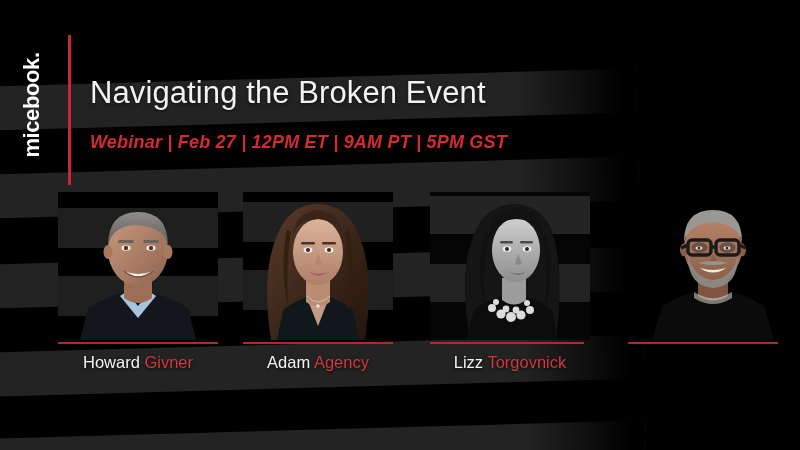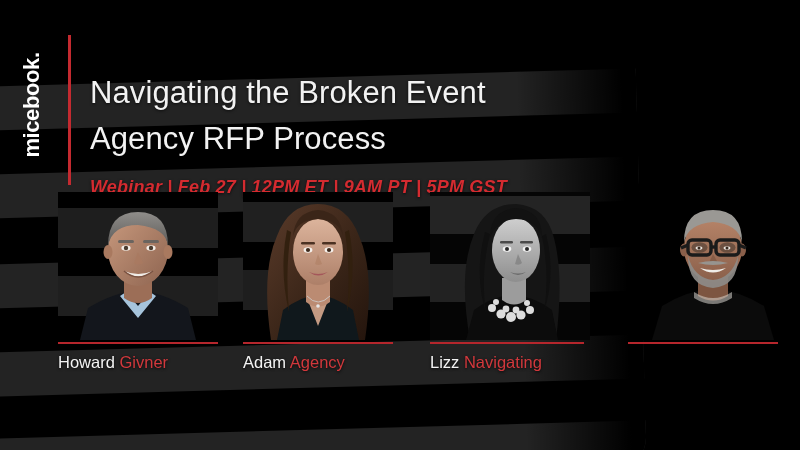--- a/index.html
+++ b/index.html
@@ -79,21 +79,21 @@
     font-size:18px;
     font-weight:700;
     font-style:italic;
     letter-spacing:0.2px;
     color:#d42b30;
     text-shadow:0 1px 3px rgba(0,0,0,.7);
   }
 
   
   .speakers{
-    position:absolute; left:0; top:192px; width:800px; height:200px;
+    position:absolute; left:0; top:192px; width:800px; height:200px;text-align:center;
   }
   .speaker{ position:absolute; }
   .sp0{ left:58px;  width:160px; }
   .sp1{ left:243px; width:150px; }
   .sp2{ left:430px; width:160px; }
   .sp3{ left:628px; width:170px; }
 
   .photo{
     position:relative; width:100%; height:148px; overflow:hidden;
   }
@@ -133,21 +133,20 @@
 
 <div class="logo">
   <span class="logo-text">micebook.</span>
 </div>
 
 <div class="vrule"></div>
 
 <div class="header">
   <div class="title">
     <div>Navigating the Broken Event</div>
-    <div>Agency RFP Process</div>
   </div>
   <div class="subtitle">Webinar | Feb 27 | 12PM ET | 9AM PT | 5PM GST</div>
 </div>
 
 <div class="speakers">
 
   <div class="speaker sp0">
     <div class="photo">
       <div class="p-wrap">
         <svg class="portrait" viewBox="0 0 160 148" preserveAspectRatio="xMidYMid slice">
@@ -305,21 +304,21 @@
               <circle cx="97" cy="111" r="3"></circle>
             <circle cx="76" cy="117" r="3.4"></circle>
               <circle cx="86" cy="118" r="3.4"></circle>
           </g>
         </svg>
       </div>
     </div>
     <div class="underline"></div>
     <div class="name">
       <span class="fn">Lizz</span>
-      <span class="ln">Navigating</span>
+      <span class="ln">Torgovnick</span>
     </div>
   </div>
 
   <div class="speaker sp3">
     <div class="photo">
       <div class="p-wrap">
         <svg class="portrait" viewBox="0 0 170 148" preserveAspectRatio="xMidYMid slice">
           <defs>
             <linearGradient id="askin" x1="0" y1="0" x2="0" y2="1">
               <stop offset="0%" stop-color="#b9866a"></stop>

